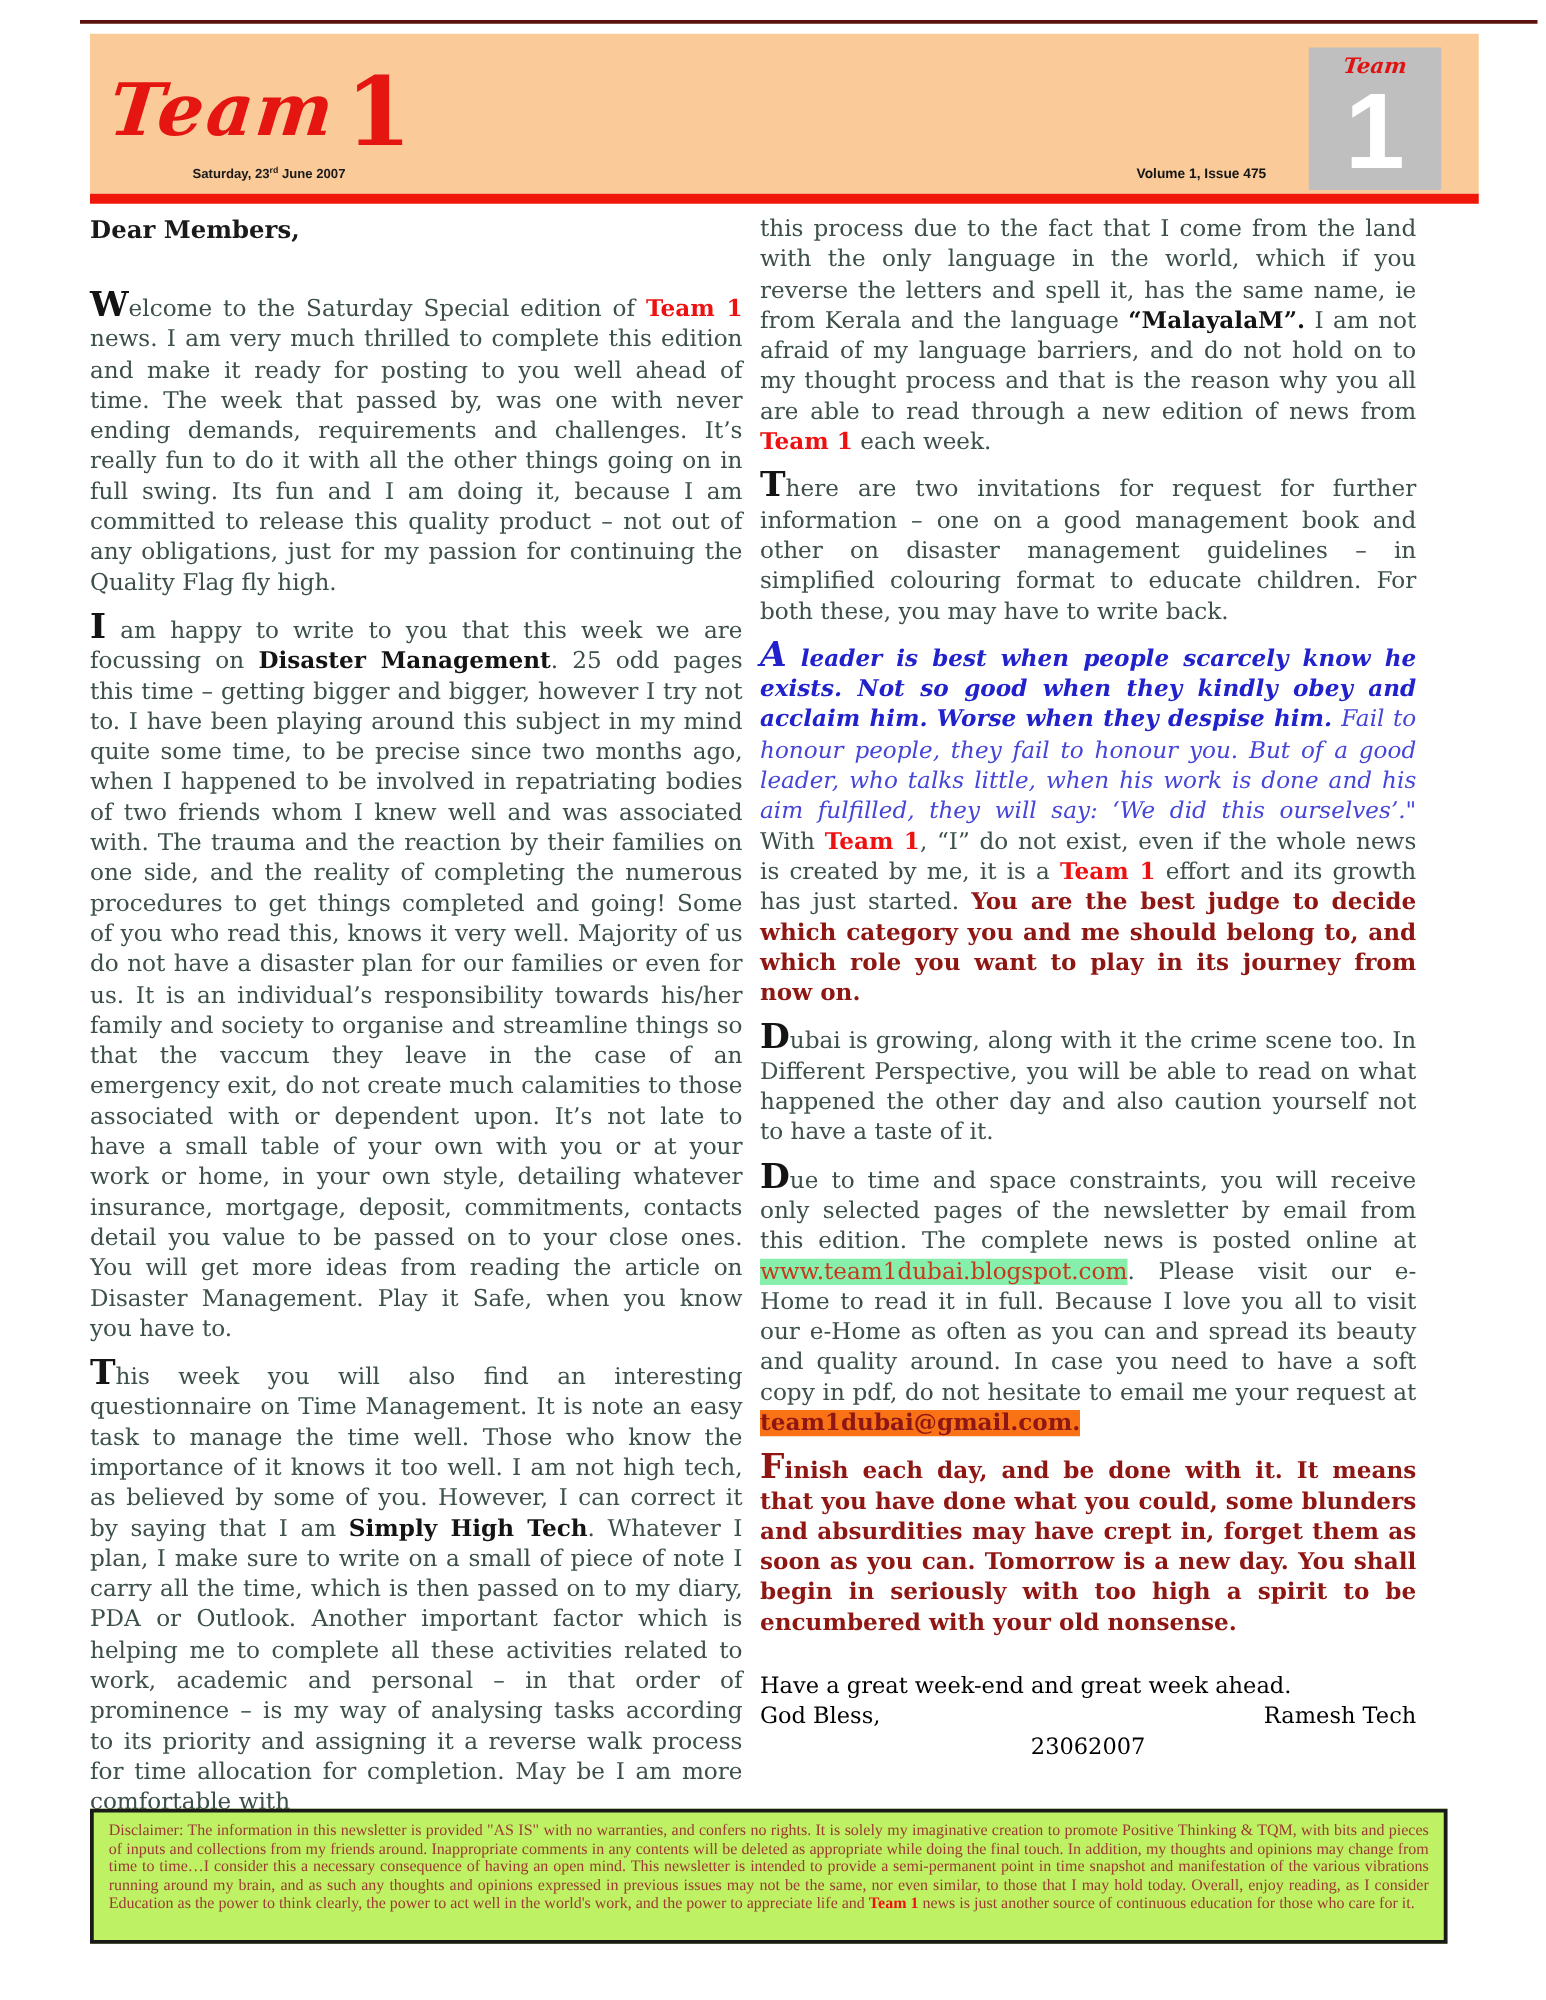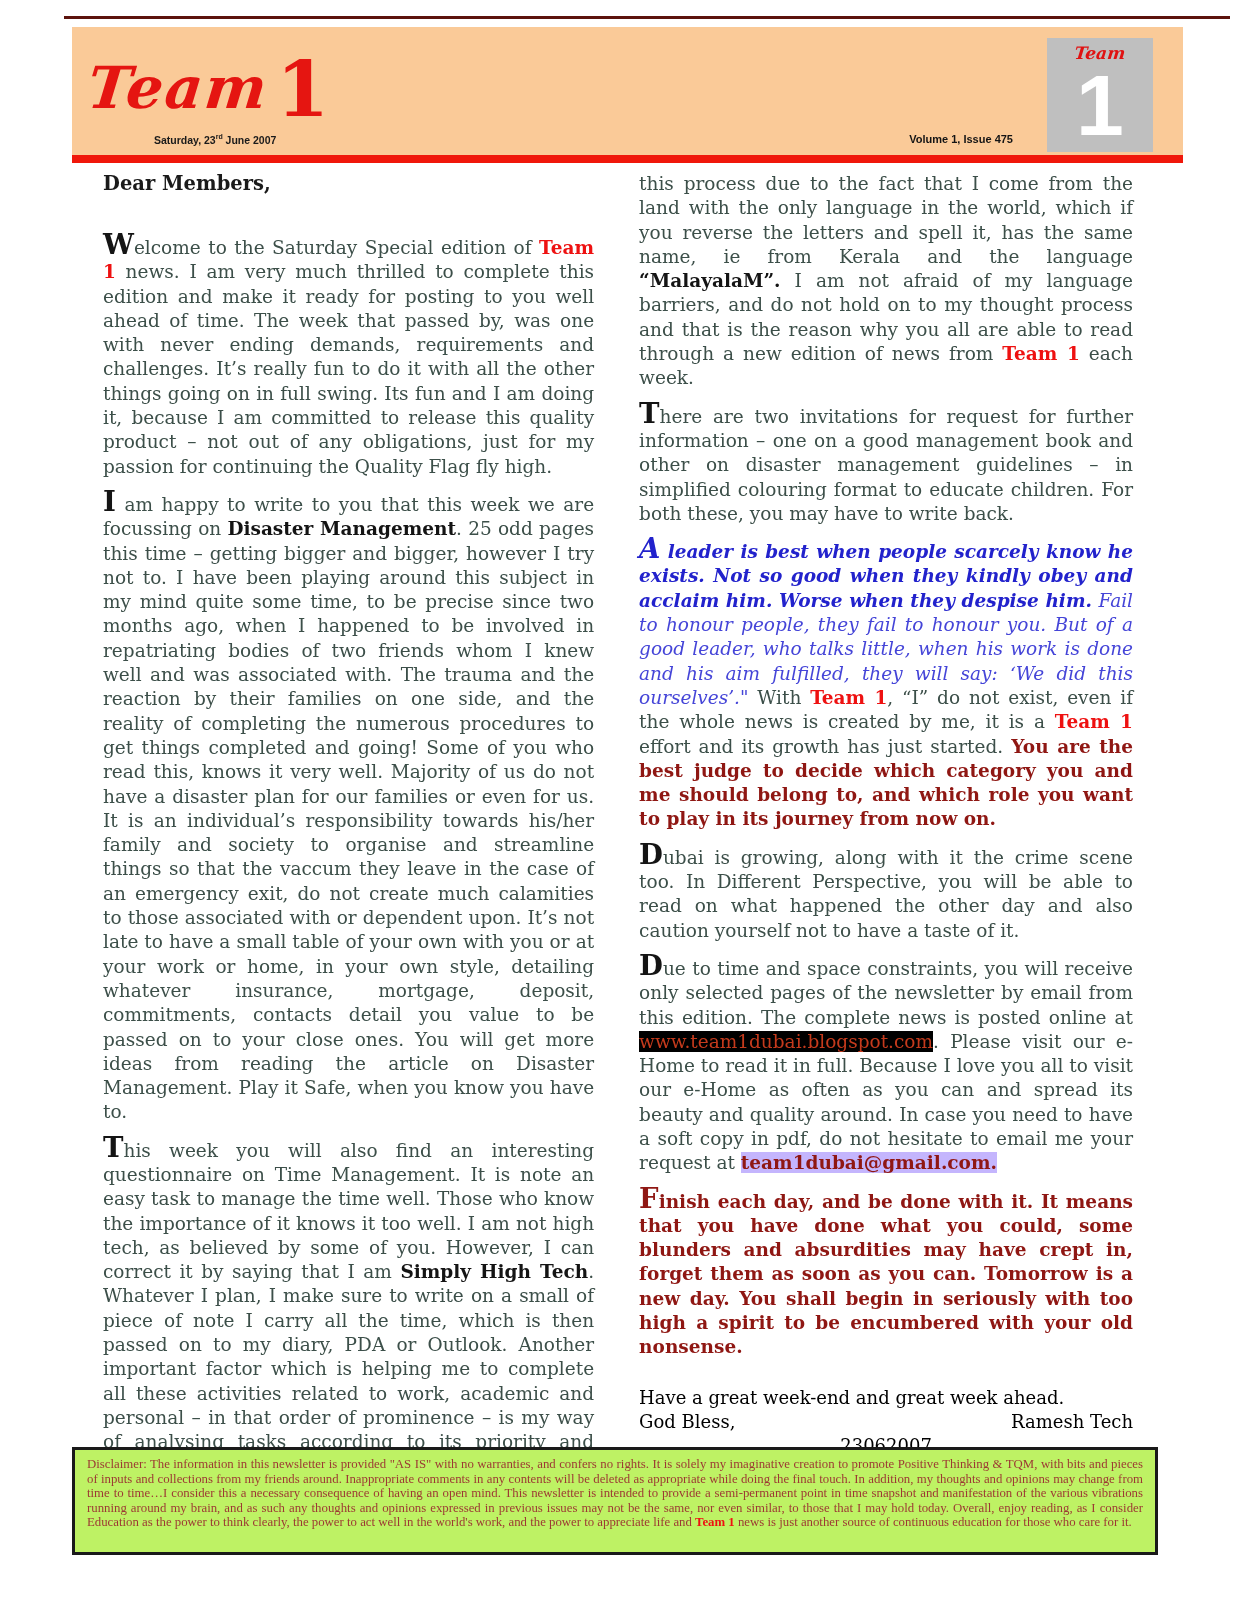--- a/index.html
+++ b/index.html
@@ -20,33 +20,33 @@
           font-weight:bold;font-size:11px;color:#141414;}
   .badge{position:absolute;right:30px;top:11px;width:106px;height:114px;background:#BFBFBF;
          text-align:center;overflow:hidden;}
   .badge-team{font-family:"DejaVu Serif", serif;font-style:italic;font-weight:bold;
               font-size:17px;color:#e01212;margin-top:5px;transform:skewX(-6deg);}
   .badge-one{font-family:"Liberation Sans", sans-serif;font-weight:bold;font-size:86px;
              line-height:84px;color:#ffffff;}
   .red-rule{position:absolute;left:72px;top:155px;width:1111px;height:8px;background:#f0170a;}
   
   .columns{position:absolute;left:72px;top:172px;width:1061px;display:flex;}
-  .col{box-sizing:border-box;margin-left:31px;}
+  .col{box-sizing:border-box;}
   .col-left{width:522px;margin-right:14px;}
   .col-right{width:525px;}
   .salutation{font-size:19.5px;font-weight:bold;color:#1a1a1a;margin:0 0 36px 0;}
   .para{font-size:18.5px;line-height:24.3px;text-align:justify;color:#3c4f49;margin:0 0 9px 0;}
   .dc{font-size:27.5px;font-weight:bold;line-height:1;color:#141414;}
   .b{font-weight:bold;color:#141414;}
   .rb{font-weight:bold;color:#ee1111;}
   .bbi{font-weight:bold;font-style:italic;color:#2222cc;}
   .bi{font-style:italic;color:#4545d8;}
   .dr{font-weight:bold;color:#8f1713;}
-  .hl{background:#000000;color:#c53a1c;}
-  .he{background:#c4b5fd;color:#8f1713;font-weight:bold;}
+  .hl{background:#86efac;color:#c53a1c;}
+  .he{background:#f97316;color:#8f1713;font-weight:bold;}
   
   .closing{margin-top:26px;font-size:18px;line-height:24.3px;color:#000000;}
   .closing p{margin:0;}
   .sig-row{display:flex;justify-content:space-between;}
   .sig-date{text-align:center;}
   
   .disclaimer{position:absolute;left:72px;top:1447px;width:1086px;min-height:108px;
               background:#bef264;border:3px solid #1a1a1a;box-sizing:border-box;padding:7px 12px 6px 12px;}
   .disc-text{font-family:"Liberation Serif", serif;font-size:12.8px;line-height:14.6px;
              color:#9c3a33;text-align:justify;margin:0;}

